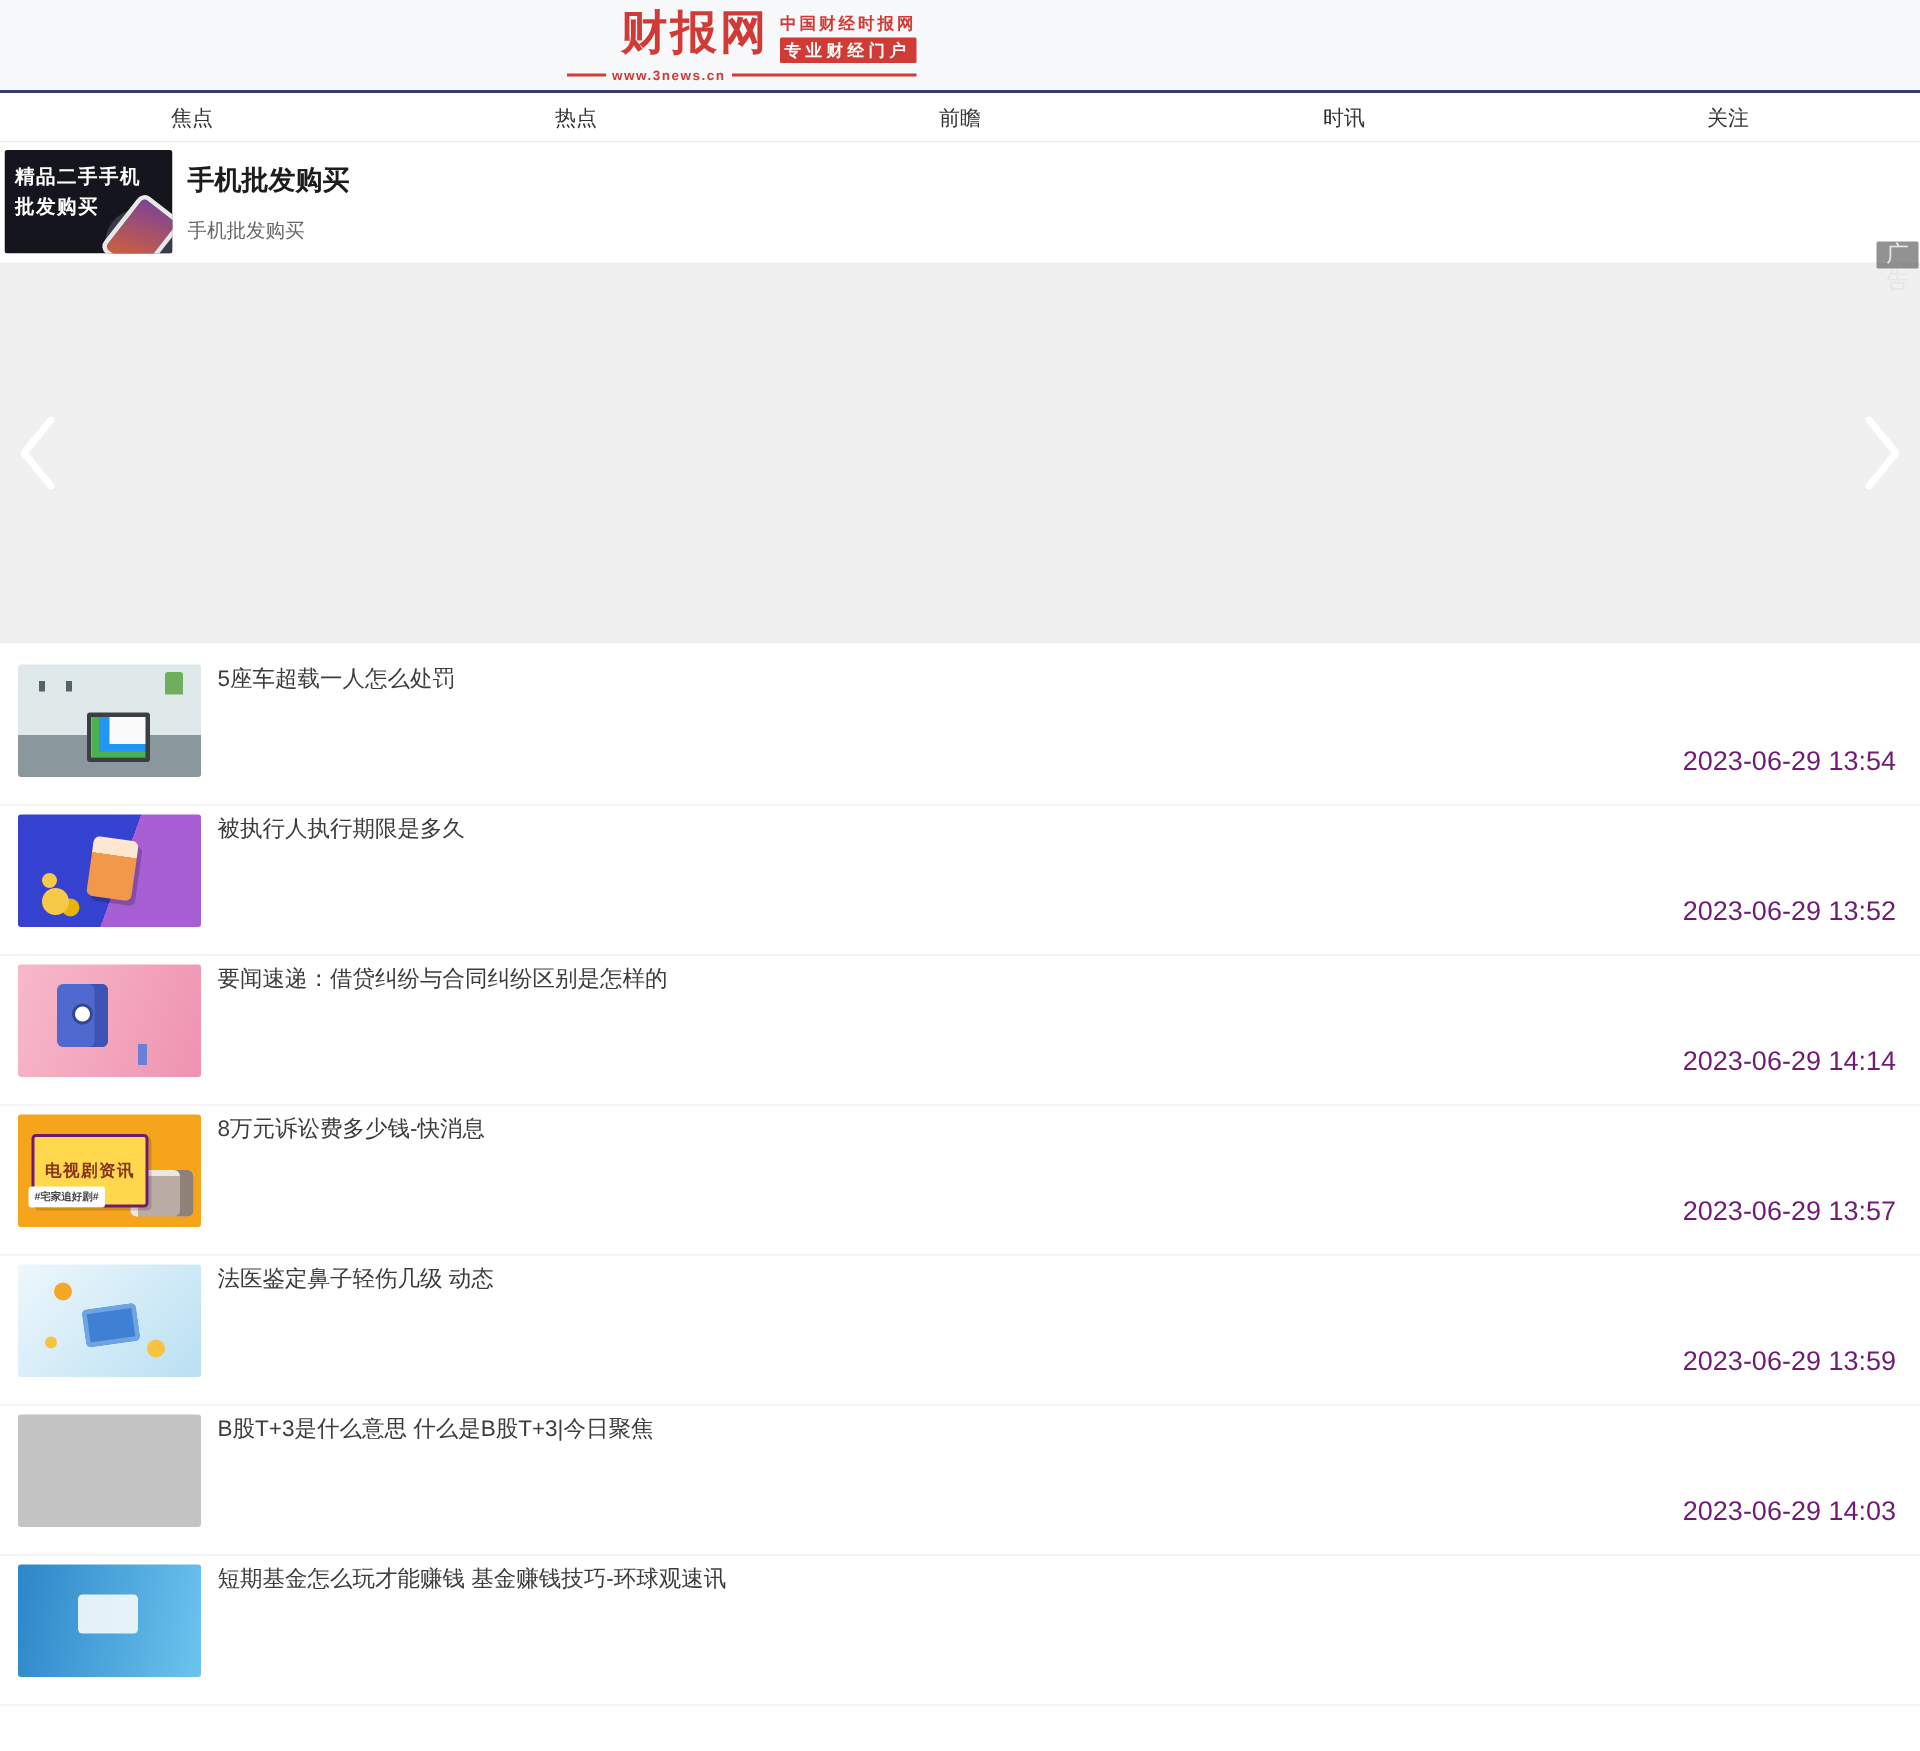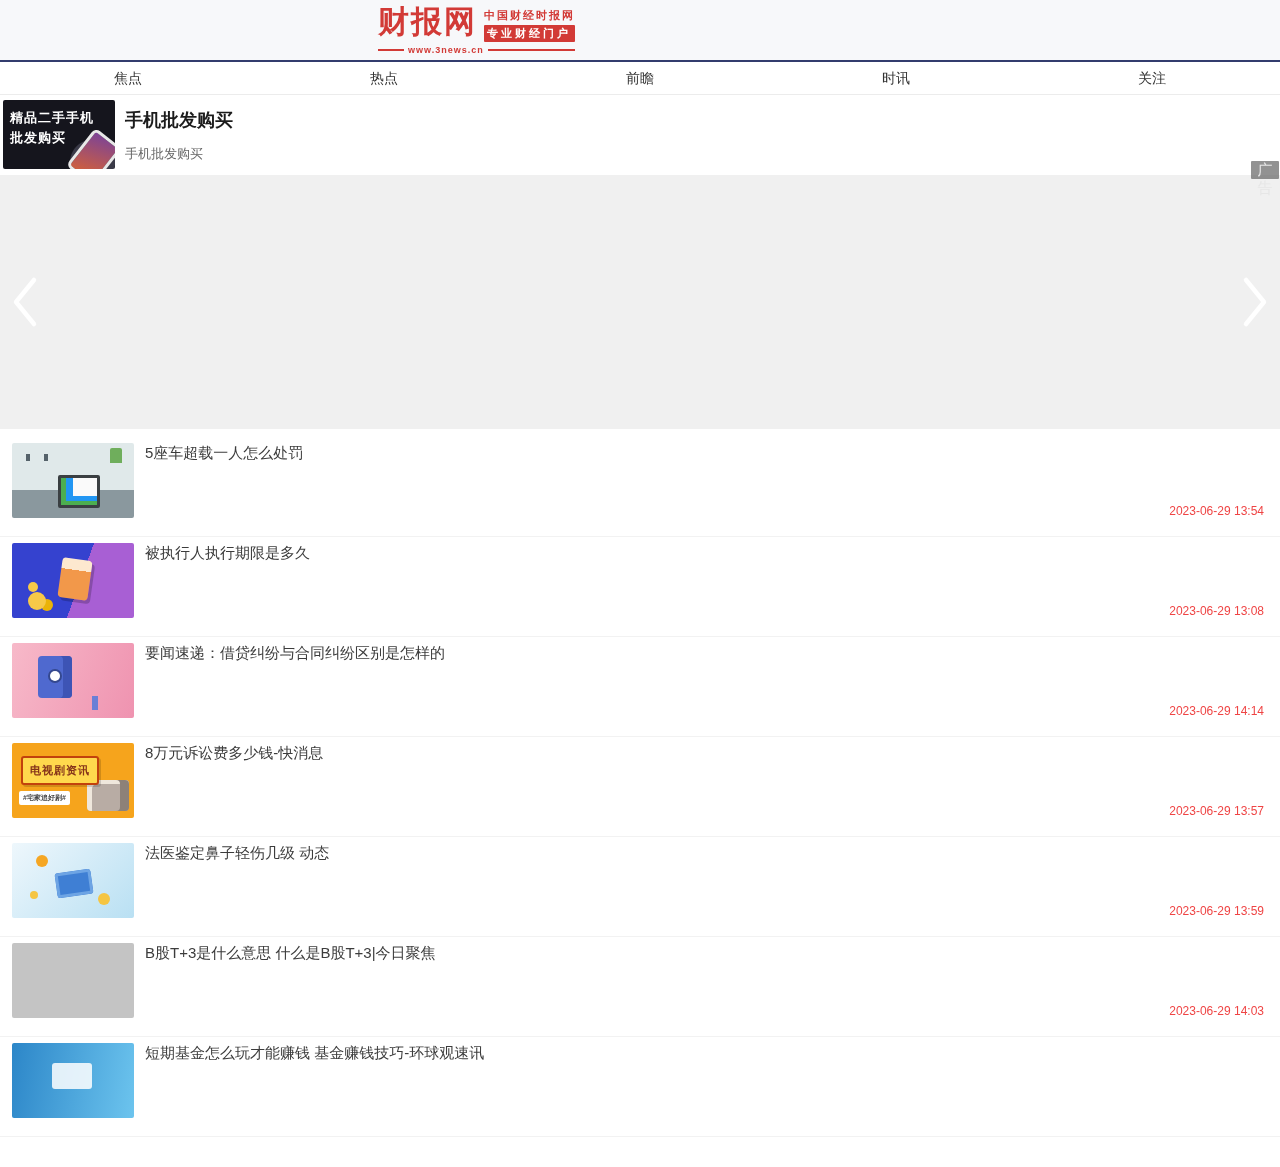--- a/index.html
+++ b/index.html
@@ -4,21 +4,21 @@
 <style>
   * { margin:0; padding:0; box-sizing:border-box; }
   html,body { width:1280px; height:1167px; overflow:hidden; background:#fff;
     font-family:"Liberation Sans","DejaVu Sans",sans-serif; }
 
   
   .site-header { height:62px; background:#f7f8fa; border-bottom:2px solid #333c6e;
     display:flex; align-items:center; }
   .logo-block { margin-left:378px; display:inline-block; cursor:pointer; }
   .logo-row { display:flex; align-items:flex-start; gap:7px; }
-  .logo-main { color:#d23a36; font-size:31px; font-weight:bold; letter-spacing:2px; line-height:1; }
+  .logo-main { color:#d23a36; font-size:31px; font-weight:bold; letter-spacing:2px; line-height:1;margin-left:36px; }
   .logo-side { display:flex; flex-direction:column; gap:2px; padding-top:2px; }
   .tg1 { color:#d23a36; font-size:11px; font-weight:bold; letter-spacing:2px;text-align:right; }
   .tg2 { background:#d23a36; color:#fff; font-size:11px; font-weight:bold;
     letter-spacing:3px; padding:1px 3px; border-radius:1px; }
   .logo-url { display:flex; align-items:center; gap:4px; margin-top:3px; }
   .logo-url .dash { height:2px; background:#d23a36; }
   .logo-url .dash.l { width:26px; }
   .logo-url .dash.r { flex:1; }
   .logo-url .url-text { color:#d23a36; font-size:9px; font-weight:bold; letter-spacing:1px; }
 
@@ -50,21 +50,21 @@
   .car-btn.prev { left:10px; }
   .car-btn.next { right:10px; }
 
   
   .news-list { padding-top:8px; background:#fff; }
   .news-item { display:flex; padding:6px 16px 18px 12px; border-bottom:1px solid #f2f2f2;
     cursor:pointer; }
   .news-body { flex:1; display:flex; flex-direction:row; justify-content:space-between;
     padding-left:11px; min-height:75px; }
   .news-title { font-size:15px; font-weight:normal; color:#3c3c3c; line-height:1.35; }
-  .news-time { align-self:flex-end; font-size:12px; color:#ef4444; }
+  .news-time { align-self:flex-end; font-size:18px; color:#701a75; }
 
   
   .thumb { position:relative; flex:0 0 122px; width:122px; height:75px; border-radius:2px;
     overflow:hidden; }
   .thumb::before,.thumb::after { content:""; position:absolute; }
 
   .thumb-office { background:linear-gradient(#e0e9ea 0 63%,#8a989e 63%); }
   .thumb-office::before { left:46px; top:32px; width:36px; height:27px; background:#fafafa;
     border:3px solid #3a3f42; border-radius:2px;
     box-shadow:inset 5px -4px 0 #4caf50, inset 12px -9px 0 #2196f3; }
@@ -88,22 +88,22 @@
   .thumb-safe { background:linear-gradient(110deg,#f7b9c9,#ef93b0); }
   .thumb-safe::before { left:26px; top:13px; width:34px; height:42px; background:#4f69cf;
     border-radius:4px; box-shadow:inset -9px 0 0 #3d54b5, 40px 26px 0 -14px #6a7fd6; }
   .thumb-safe::after { left:38px; top:28px; width:10px; height:10px; border-radius:50%;
     background:#fff; box-shadow:0 0 0 2px #34488f; }
 
   .thumb-tv { background:#f6a41c; }
   .thumb-tv::after { right:5px; bottom:7px; width:42px; height:31px; background:#b8aca4;
     border-radius:4px; box-shadow:inset -9px 0 0 #8d8178, inset 6px 5px 0 -1px #efe7dc; }
   .thumb-banner { position:absolute; left:9px; top:13px; z-index:1; background:#ffd84d;
-    color:#86341a; font-weight:bold; font-size:11px; letter-spacing:1px; padding:5px 7px;
-    border:2px solid #c2410c; border-radius:3px; box-shadow:2px 2px 0 rgba(0,0,0,.15); }
+    color:#86341a; font-weight:bold; font-size:11px; letter-spacing:1px; padding:15px 7px;
+    border:2px solid #701a75; border-radius:3px; box-shadow:2px 2px 0 rgba(0,0,0,.15); }
   .thumb-tag { position:absolute; left:7px; bottom:13px; z-index:1; background:#fff;
     color:#444; font-size:7px; font-weight:bold; padding:2px 4px; border-radius:2px; }
 
   .thumb-finance { background:linear-gradient(135deg,#eef7fc,#b9e0f3); }
   .thumb-finance::before { left:44px; top:28px; width:36px; height:25px; background:#3f7fd4;
     border-radius:3px; transform:rotate(-8deg); box-shadow:inset 0 0 0 3px #6da4e4; }
   .thumb-finance::after { left:24px; top:12px; width:12px; height:12px; border-radius:50%;
     background:#f5a623; box-shadow:62px 38px 0 #f5c542, -8px 34px 0 -2px #f5c542; }
 
   .thumb-gray { background:#c4c4c4; }
@@ -179,21 +179,21 @@
       <span class="news-time">2023-06-29 13:54</span>
     </div>
   </article>
     <article class="news-item">
     <div class="thumb thumb-calc">
       
       
     </div>
     <div class="news-body">
       <h3 class="news-title">被执行人执行期限是多久</h3>
-      <span class="news-time">2023-06-29 13:08</span>
+      <span class="news-time">2023-06-29 13:52</span>
     </div>
   </article>
     <article class="news-item">
     <div class="thumb thumb-safe">
       
       
     </div>
     <div class="news-body">
       <h3 class="news-title">要闻速递：借贷纠纷与合同纠纷区别是怎样的</h3>
       <span class="news-time">2023-06-29 14:14</span>

